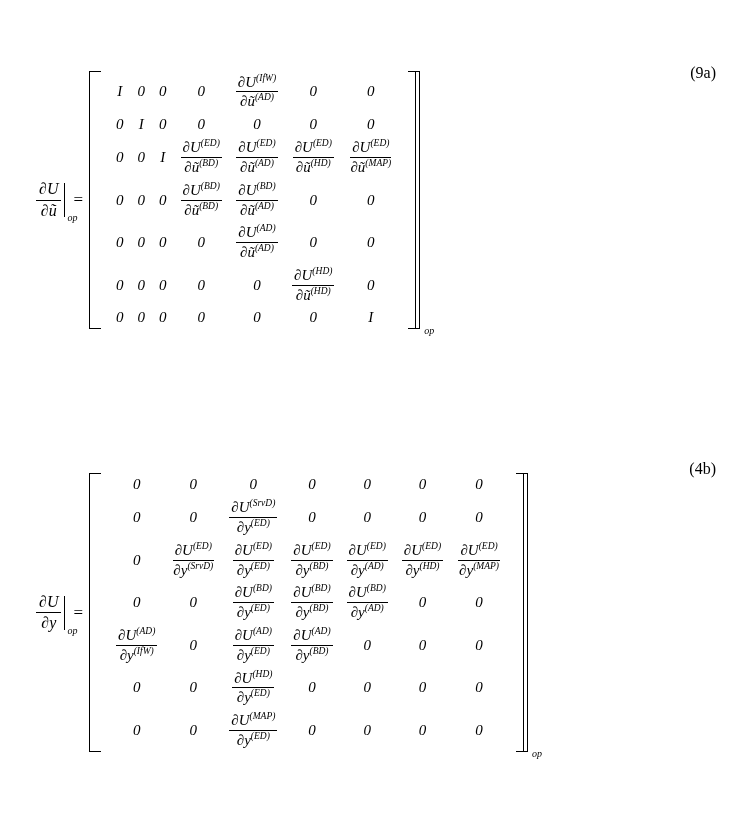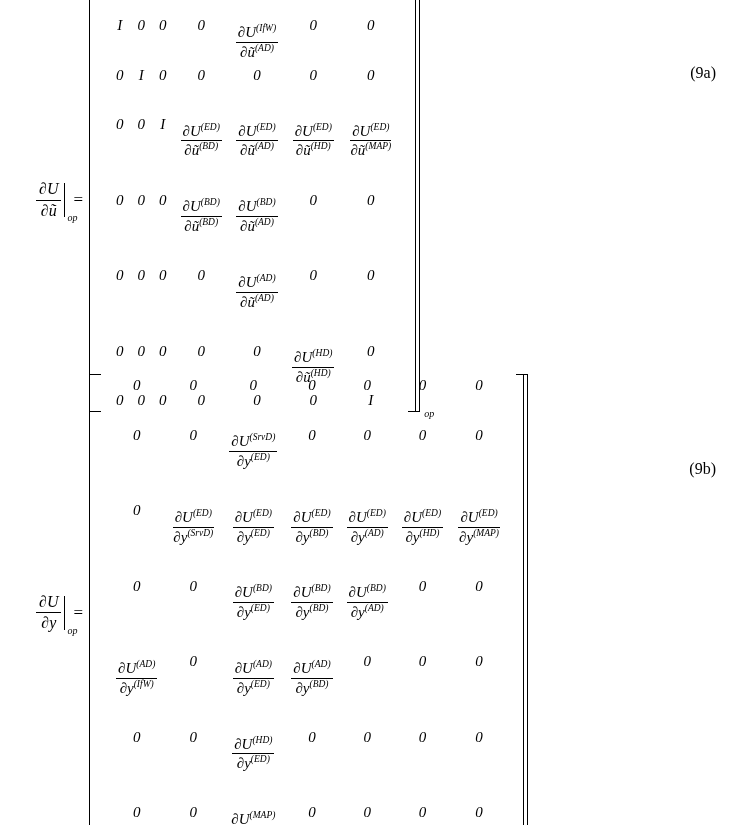--- a/index.html
+++ b/index.html
@@ -121,21 +121,20 @@
     white-space: nowrap;
   }
 
   
   .cfrac {
     display: inline-flex;
     flex-direction: column;
     align-items: center;
     line-height: 1.12;
     font-style: italic;
-    margin-top: 33px;
   }
   .cfrac .n {
     border-bottom: 1px solid #000;
     padding: 0 2px 1px 2px;
     white-space: nowrap;
   }
   .cfrac .d {
     padding: 1px 2px 0 2px;
     white-space: nowrap;
   }
@@ -392,15 +391,15 @@
               <td><span>0</span></td>
               <td><span>0</span></td>
               <td><span>0</span></td>
               <td><span>0</span></td>
             </tr>
           </tbody>
         </table>
         <span class="bracket right"></span>
         <span class="op-sub">op</span>
       </div>
-      <span class="eqnum">(9b)</span>
+      <span class="eqnum">(4b)</span>
     </div>
   </div>
 
 </body></html>

